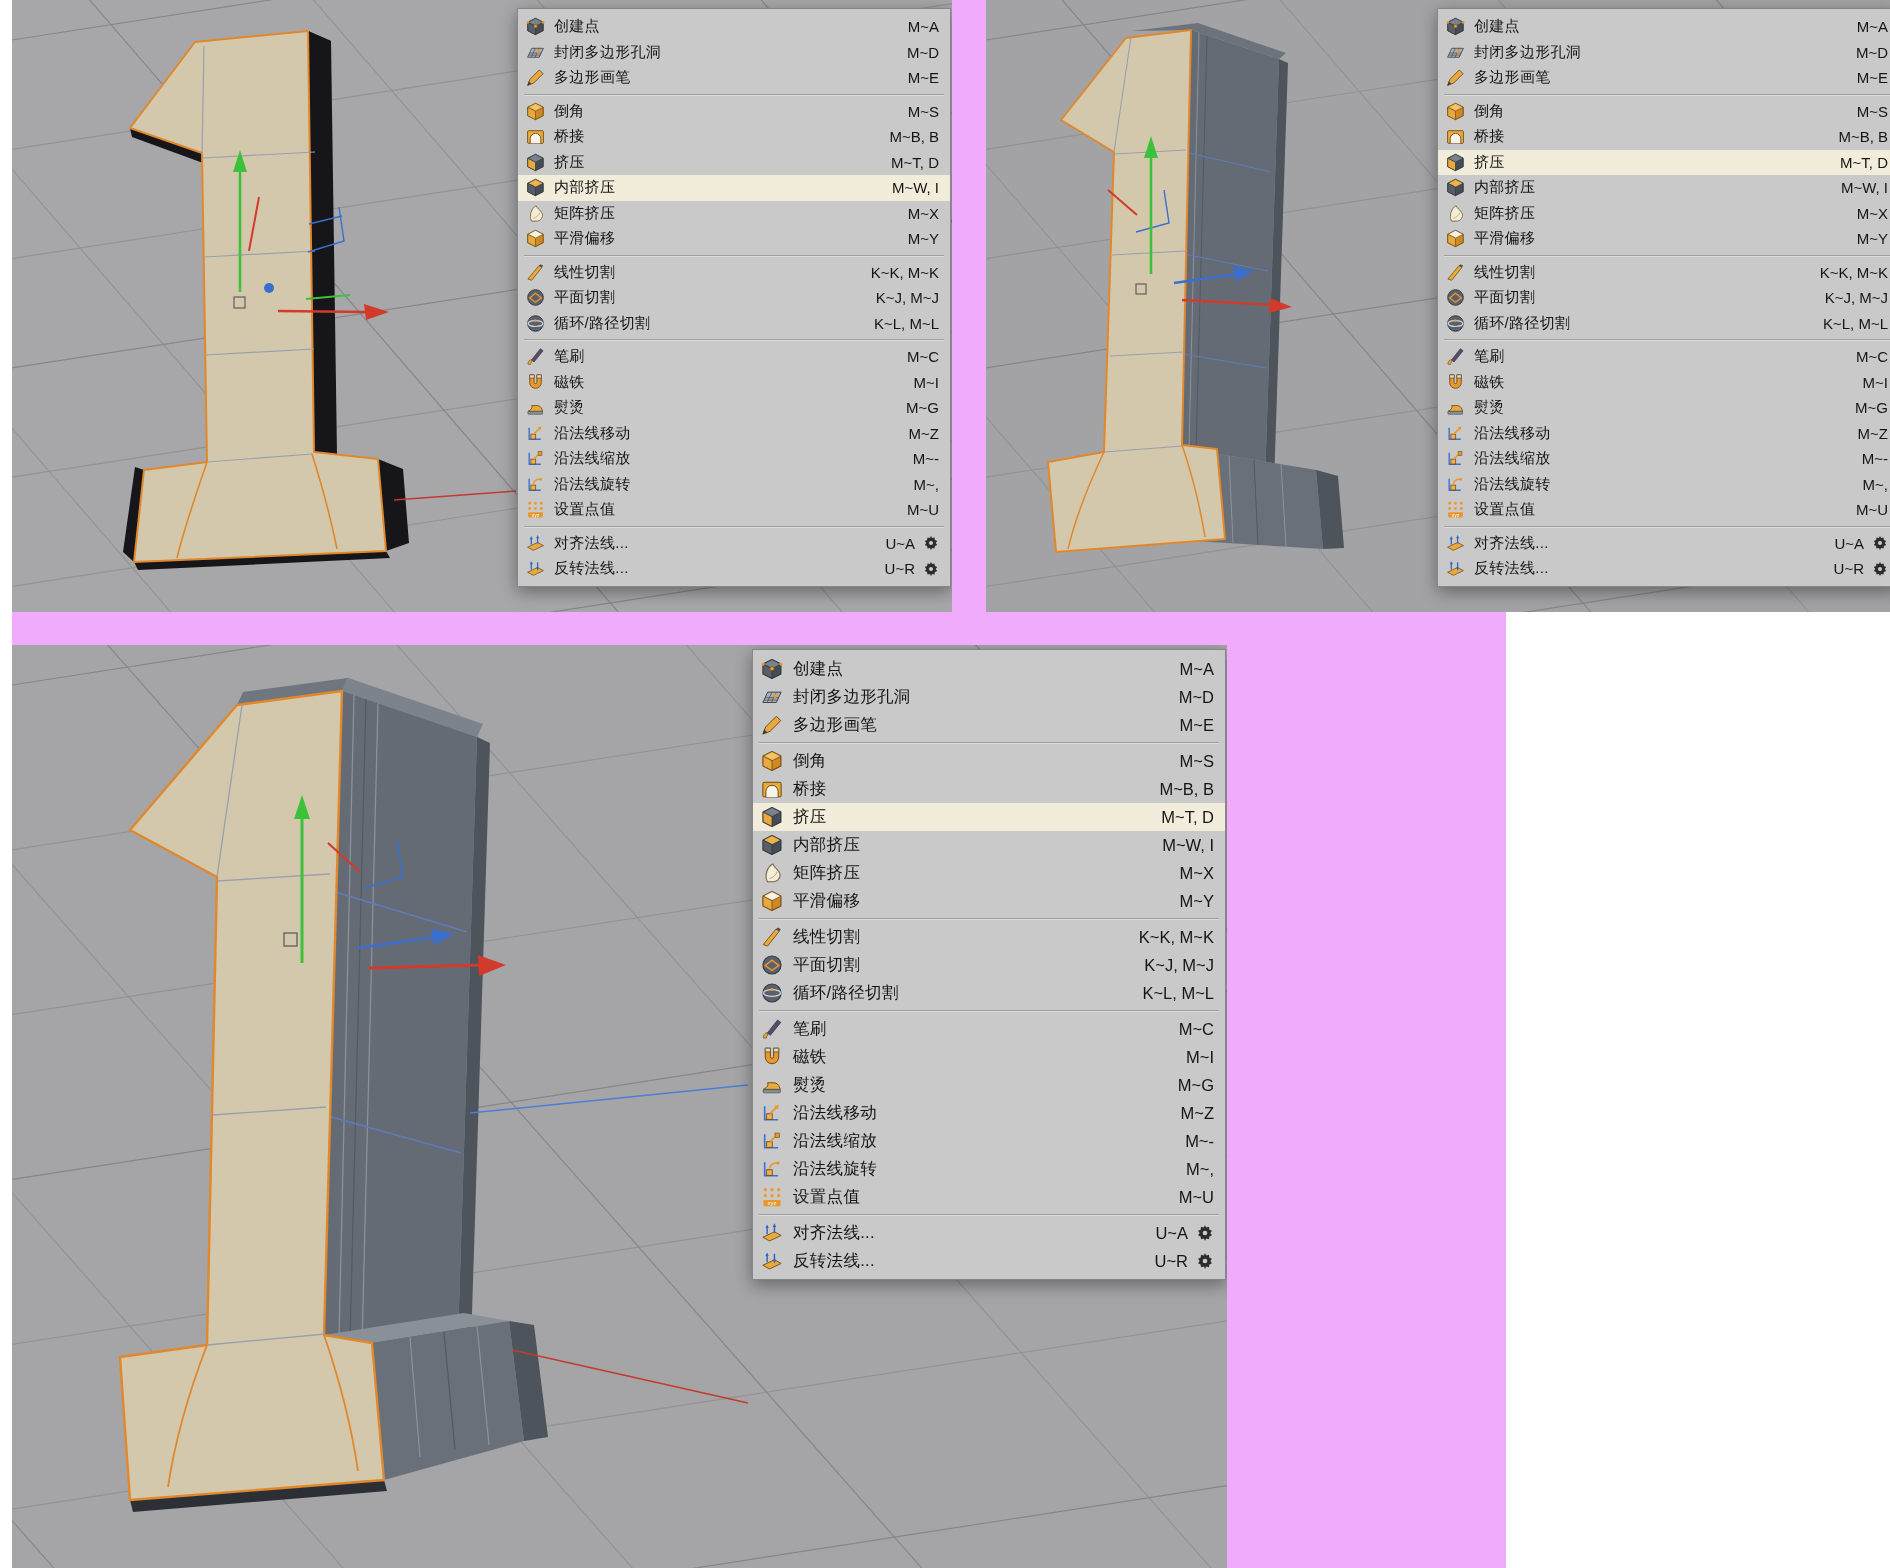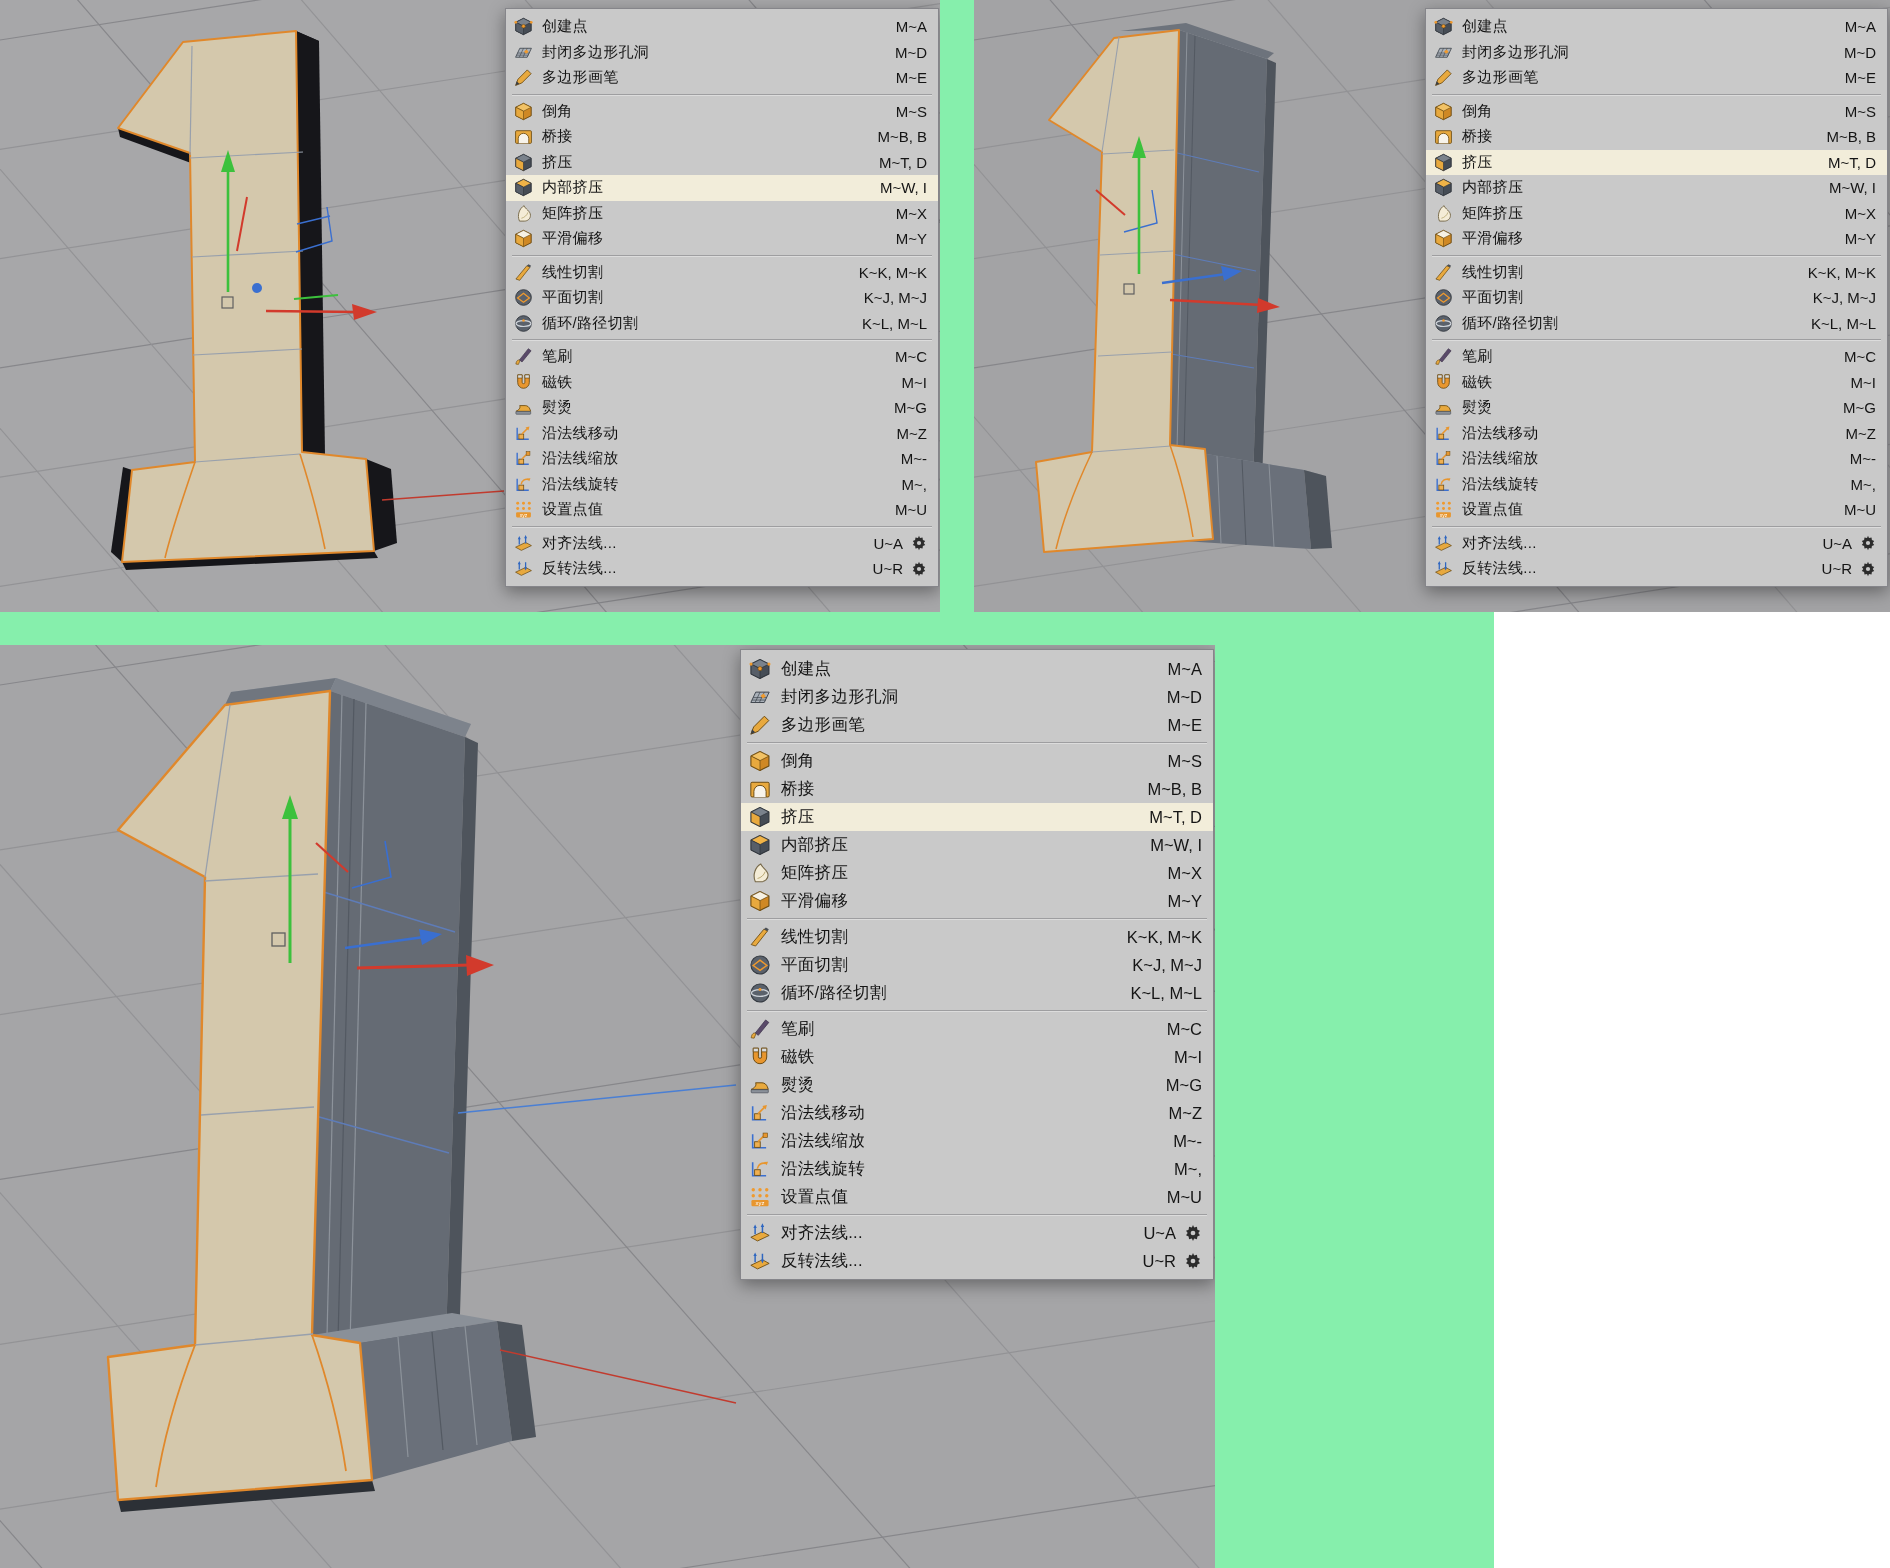--- a/index.html
+++ b/index.html
@@ -1,18 +1,18 @@
 <!DOCTYPE html>
 <html><head>
 <meta charset="utf-8">
 <style>
   *{margin:0;padding:0;box-sizing:border-box}
   html,body{background:#ffffff}
   body{font-family:"Liberation Sans","DejaVu Sans",sans-serif;width:1890px;height:1568px;position:relative}
-  .stage{position:absolute;left:0;top:0;width:1494px;height:1568px;background:#86efac}
+  .stage{position:absolute;left:12px;top:0;width:1494px;height:1568px;background:#f0abfc}
   .panel{position:absolute;overflow:hidden;background:#a6a6a8}
   .scene{position:absolute;left:0;top:0;display:block}
   .context-menu{position:absolute;background:#c9c9c9;border:1px solid #85858a;
     box-shadow:0 5px 16px rgba(0,0,0,.38);padding:5px 0 4px;display:flex;flex-direction:column}
   .menu-row{display:flex;align-items:center;padding:0 11px 0 8px;flex:0 0 auto;cursor:default}
   .cm-s .menu-row{height:25.5px;font-size:15px}
   .cm-l .menu-row{height:28px;font-size:16.5px}
   .menu-row.hl{background:#f2edda}
   .mi{width:19px;height:19px;margin-right:9px;flex:0 0 auto;display:inline-flex}
   .cm-l .mi{width:22px;height:22px;margin-right:10px}

